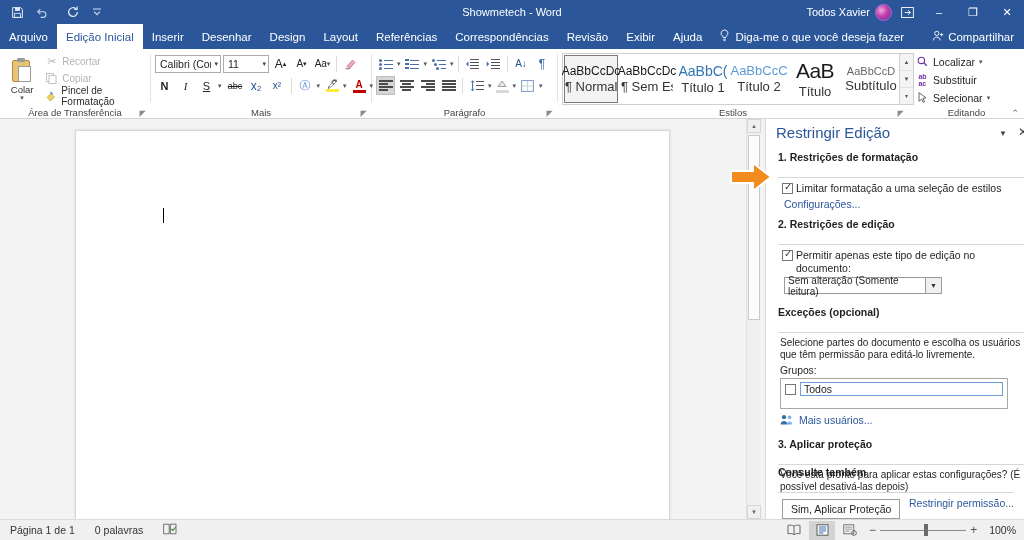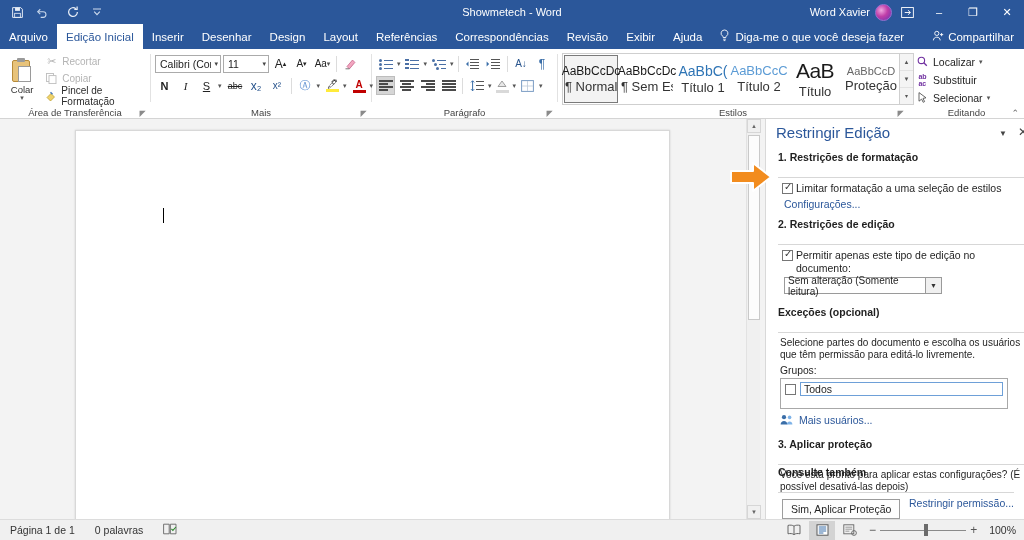--- a/index.html
+++ b/index.html
@@ -317,21 +317,21 @@
           </svg>
       </div>
       <div class="qat-btn">
         <svg width="10" height="10" viewBox="0 0 10 10">
             <path d="M1 2h8M2.2 4.6L5 7.6 7.8 4.6" fill="none" stroke="#cfdcee" stroke-width="1.1"></path>
           </svg>
       </div>
     </div>
     <div class="title-center">Showmetech  -  Word</div>
     <div class="title-right">
-      <span class="user-name">Word Xavier</span>
+      <span class="user-name">Todos Xavier</span>
       <div class="avatar"></div>
       <div class="tb-icon">
         <svg width="13" height="11" viewBox="0 0 14 12">
             <rect x="0.6" y="0.6" width="12.8" height="10.8" fill="none" stroke="#fff" stroke-width="1"></rect>
             <path d="M4 6h6M7.5 3.5L10.2 6 7.5 8.5" fill="none" stroke="#fff" stroke-width="1"></path>
           </svg>
       </div>
       <div class="win-btn">–</div>
       <div class="win-btn">❐</div>
       <div class="win-btn close">✕</div>
@@ -608,21 +608,21 @@
             <div class="style-item">
               <span class="style-prev" style="color:#5b9bd5;font-size:13px;">AaBbCcC</span>
               <span class="style-name">Título 2</span>
             </div>
             <div class="style-item">
               <span class="style-prev" style="font-size:21px;letter-spacing:-0.5px;">AaB</span>
               <span class="style-name">Título</span>
             </div>
             <div class="style-item">
               <span class="style-prev" style="color:#666;font-size:11px;">AaBbCcD</span>
-              <span class="style-name">Proteção</span>
+              <span class="style-name">Subtítulo</span>
             </div>
             <div class="gal-scroll">
               <div>▲</div>
               <div>▼</div>
               <div style="border-bottom:none;">▾</div>
             </div>
           </div>
         </div>
       </div>
       <div class="grp-label">

